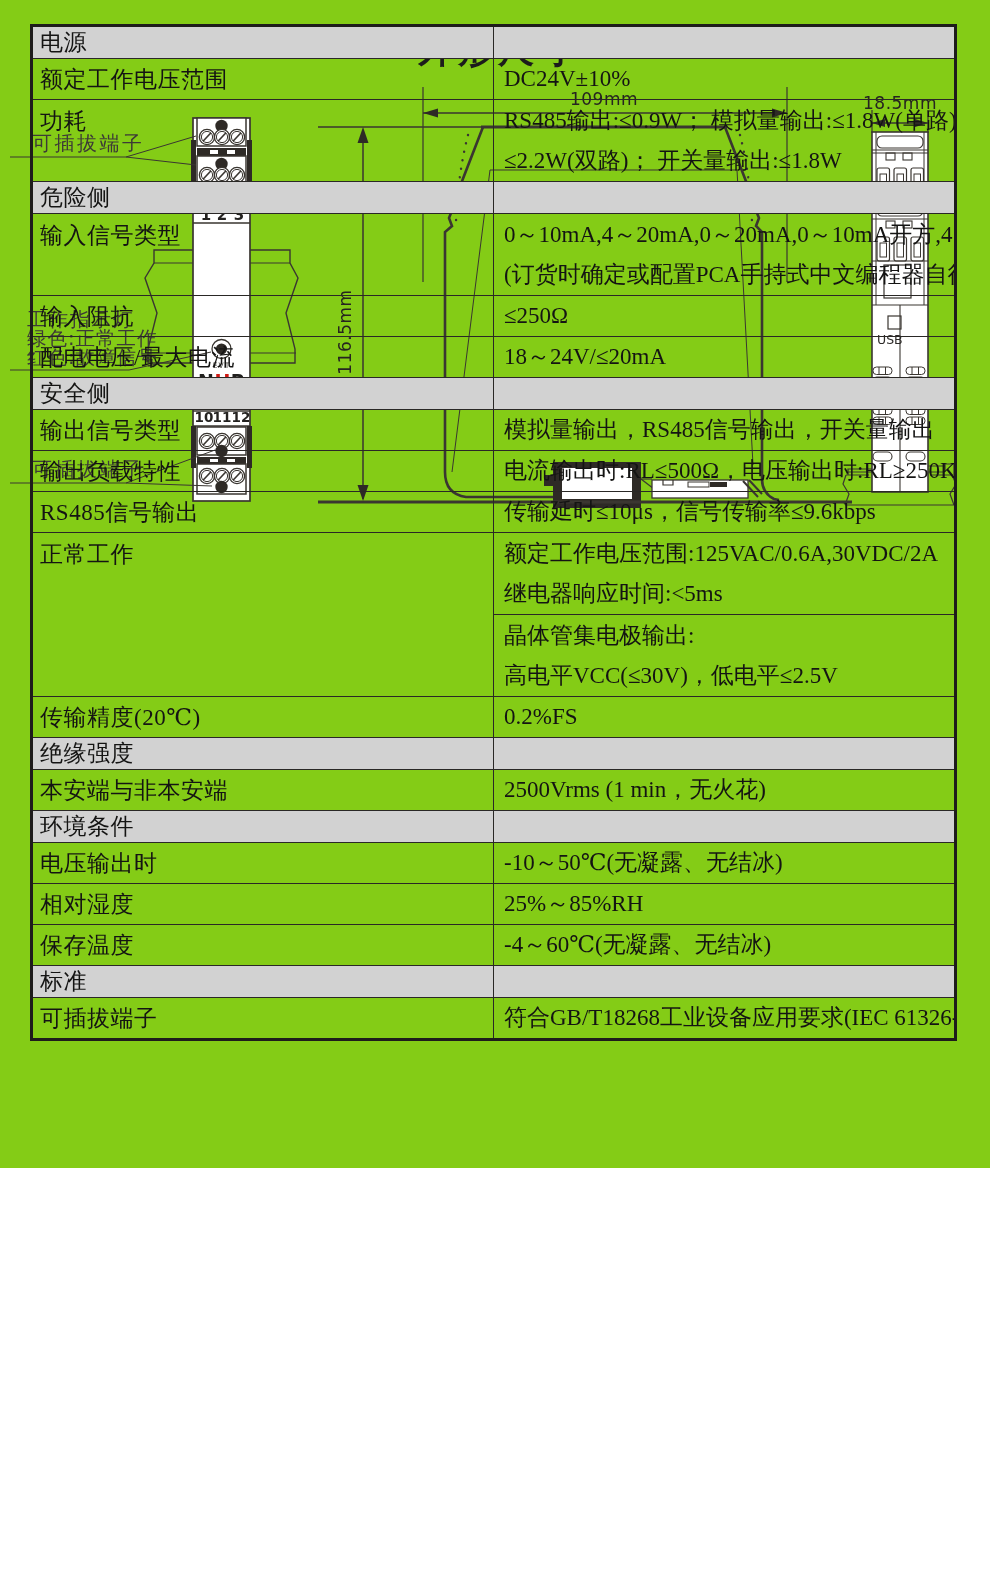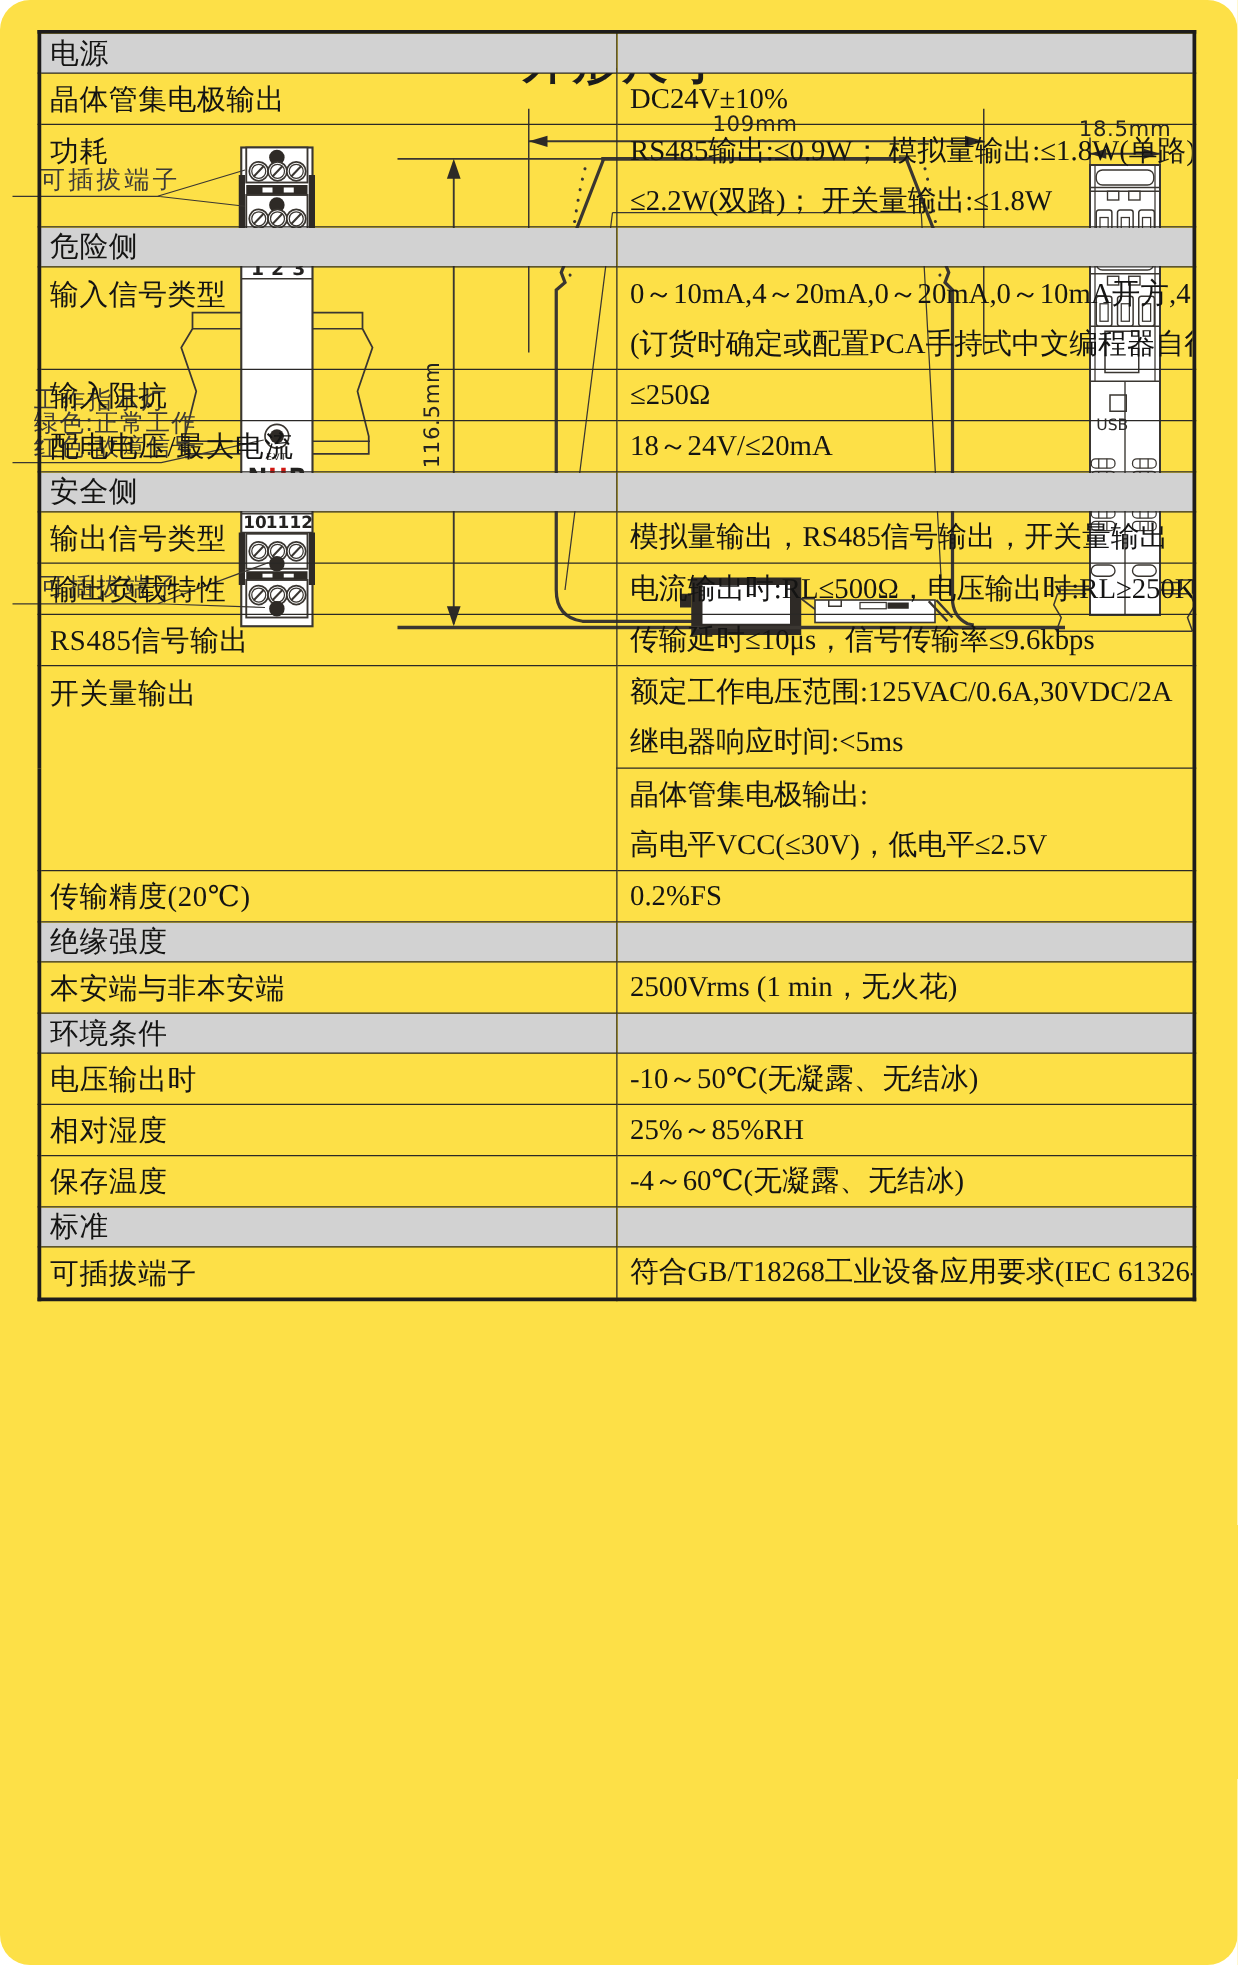--- a/index.html
+++ b/index.html
@@ -1,17 +1,17 @@
 <!DOCTYPE html>
 <html><head>
 <meta charset="utf-8">
 <style>
   html,body{margin:0;padding:0;background:#fff;}
-  .page{position:relative;width:990px;height:1572px;background:#fde047;overflow:hidden;
-        font-family:"DejaVu Sans","Liberation Sans",sans-serif;border-radius:24px;}
+  .page{position:relative;width:990px;height:1168px;background:#84cc16;overflow:hidden;
+        font-family:"DejaVu Sans","Liberation Sans",sans-serif;}
   
   table.spec{position:absolute;left:30px;top:24px;width:927px;border-collapse:collapse;
              table-layout:fixed;border:3px solid #1e1c1b;
              font-family:"Liberation Serif","DejaVu Serif",serif;color:#141413;}
   table.spec td{border:1.6px solid #2a2826;font-size:23px;overflow:hidden;}
   td.lbl{width:245px;vertical-align:top;padding:6px 2px 0 7px;letter-spacing:.5px;}
   td.val{padding:0 16px 0 10px;vertical-align:middle;}
   .vline{line-height:40px;white-space:nowrap;}
   tr.r-sec{height:32px;}
   tr.r-sec td{background:#d2d2d2;}
@@ -41,21 +41,21 @@
 <div class="page">
 
   
   <table class="spec">
     <tbody>
         <tr class="r-sec">
           <td class="sec-label">电源</td>
           <td class="sec-fill"></td>
         </tr>
         <tr class="r-std">
-          <td class="lbl">晶体管集电极输出</td>
+          <td class="lbl">额定工作电压范围</td>
           <td class="val">
             <div class="vline">DC24V±10%</div>
           </td>
         </tr>
         <tr class="r-tall">
           <td class="lbl">功耗</td>
           <td class="val">
             <div class="vline">RS485输出:≤0.9W； 模拟量输出:≤1.8W(单路),</div>
             <div class="vline">≤2.2W(双路)； 开关量输出:≤1.8W</div>
           </td>
@@ -99,21 +99,21 @@
             <div class="vline">电流输出时:RL≤500Ω，电压输出时:RL≥250KΩ</div>
           </td>
         </tr>
         <tr class="r-std">
           <td class="lbl">RS485信号输出</td>
           <td class="val">
             <div class="vline">传输延时≤10μs，信号传输率≤9.6kbps</div>
           </td>
         </tr>
         <tr class="r-tall">
-          <td class="lbl" rowspan="2">开关量输出</td>
+          <td class="lbl" rowspan="2">正常工作</td>
           <td class="val">
             <div class="vline">额定工作电压范围:125VAC/0.6A,30VDC/2A</div>
             <div class="vline">继电器响应时间:&lt;5ms</div>
           </td>
         </tr>
         <tr class="r-tall">
           <td class="val">
             <div class="vline">晶体管集电极输出:</div>
             <div class="vline">高电平VCC(≤30V)，低电平≤2.5V</div>
           </td>

